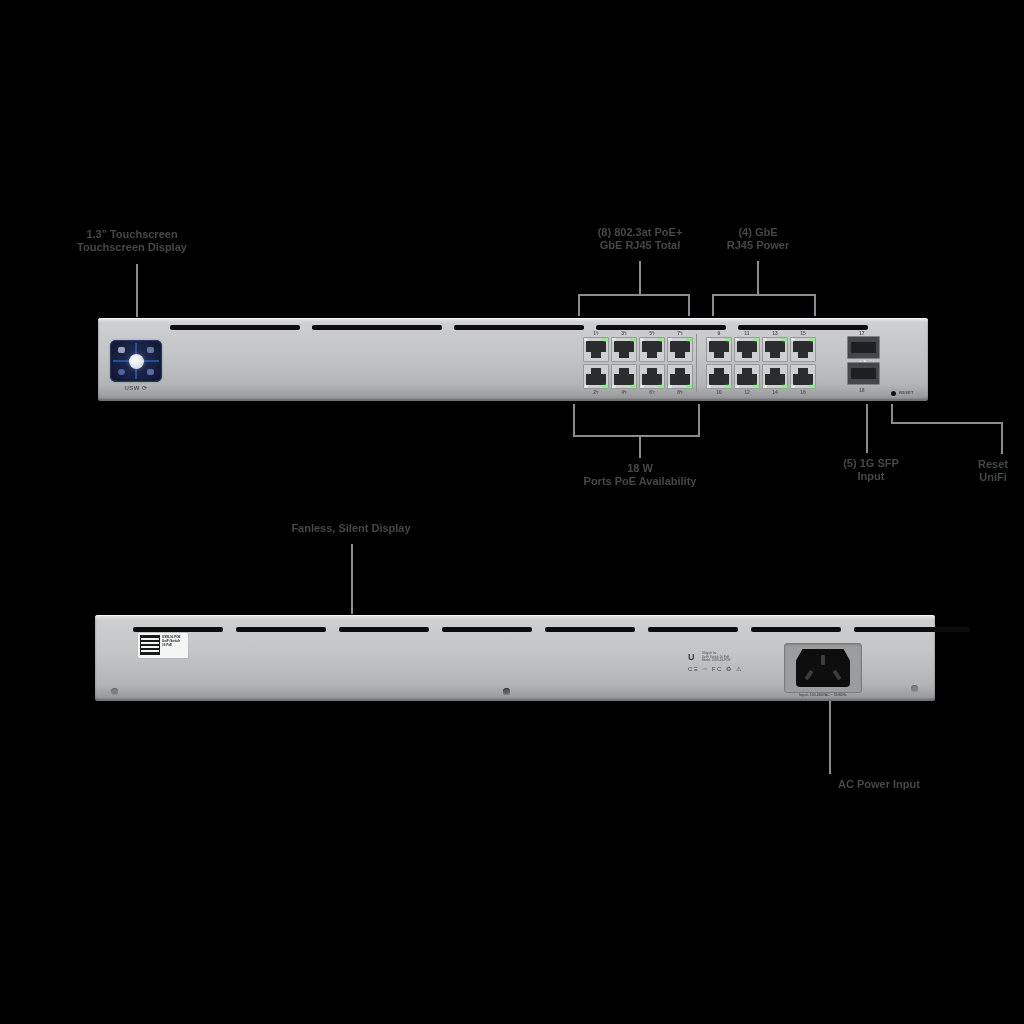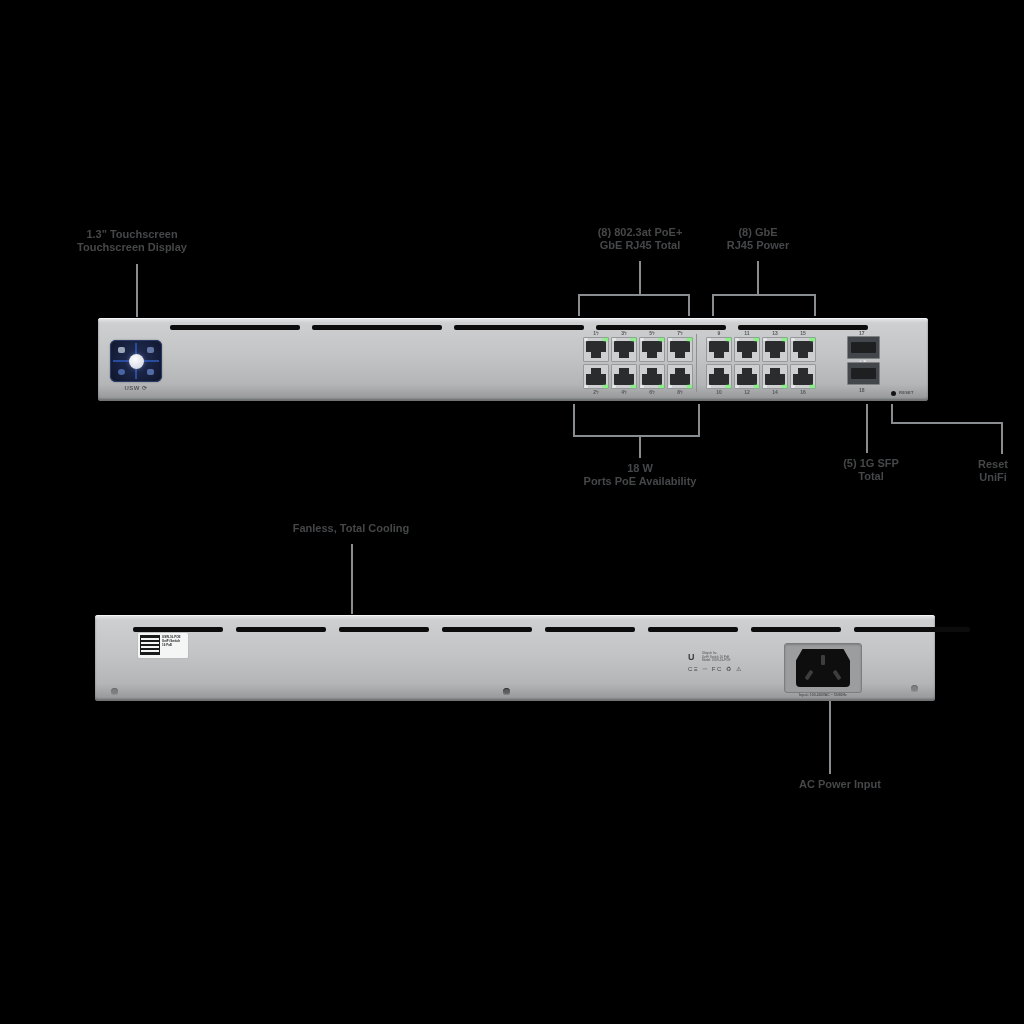--- a/index.html
+++ b/index.html
@@ -91,39 +91,39 @@
 
   <div class="callout" style="left:132px;top:228px;">
     <div>1.3" Touchscreen</div>
     <div>Touchscreen Display</div>
   </div>
   <div class="callout" style="left:640px;top:226px;">
     <div>(8) 802.3at PoE+</div>
     <div>GbE RJ45 Total</div>
   </div>
   <div class="callout" style="left:758px;top:226px;">
-    <div>(8) GbE</div>
+    <div>(4) GbE</div>
     <div>RJ45 Power</div>
   </div>
   <div class="callout" style="left:640px;top:462px;">
     <div>18 W</div>
     <div>Ports PoE Availability</div>
   </div>
   <div class="callout" style="left:871px;top:457px;">
     <div>(5) 1G SFP</div>
-    <div>Total</div>
+    <div>Input</div>
   </div>
   <div class="callout" style="left:993px;top:458px;">
     <div>Reset</div>
     <div>UniFi</div>
   </div>
   <div class="callout" style="left:351px;top:522px;">
-    <div>Fanless, Total Cooling</div>
-  </div>
-  <div class="callout" style="left:840px;top:778px;">
+    <div>Fanless, Silent Display</div>
+  </div>
+  <div class="callout" style="left:879px;top:778px;">
     <div>AC Power Input</div>
   </div>
 
   <div class="cline" style="left:136px;top:264px;width:2px;height:53px;"></div>
 
   <div class="cline" style="left:639px;top:261px;width:2px;height:34px;"></div>
   <div class="cline" style="left:578px;top:294px;width:112px;height:2px;"></div>
   <div class="cline" style="left:578px;top:294px;width:2px;height:22px;"></div>
   <div class="cline" style="left:688px;top:294px;width:2px;height:22px;"></div>
 

